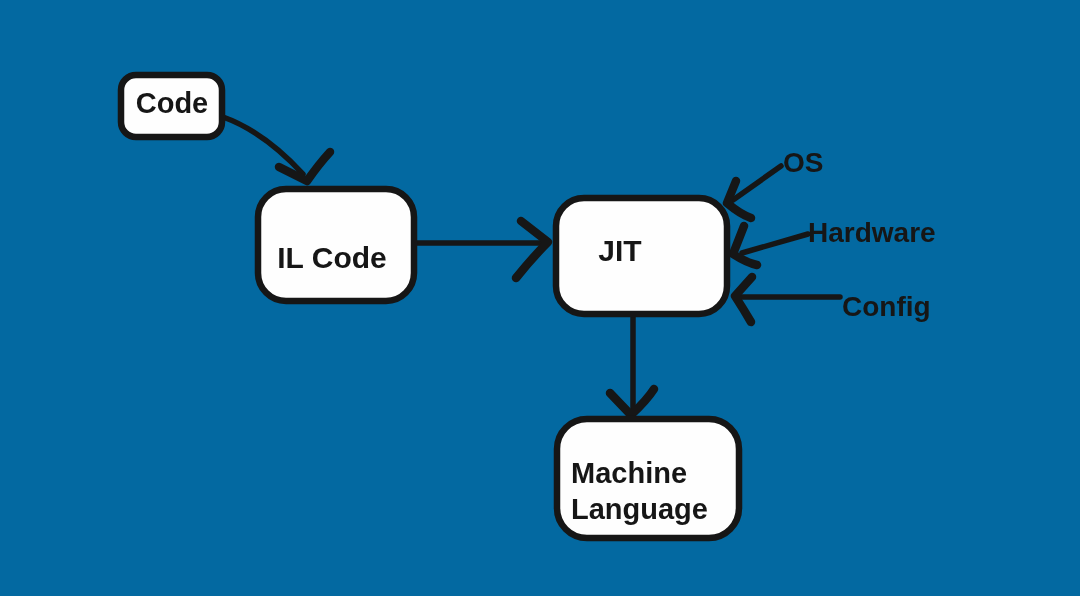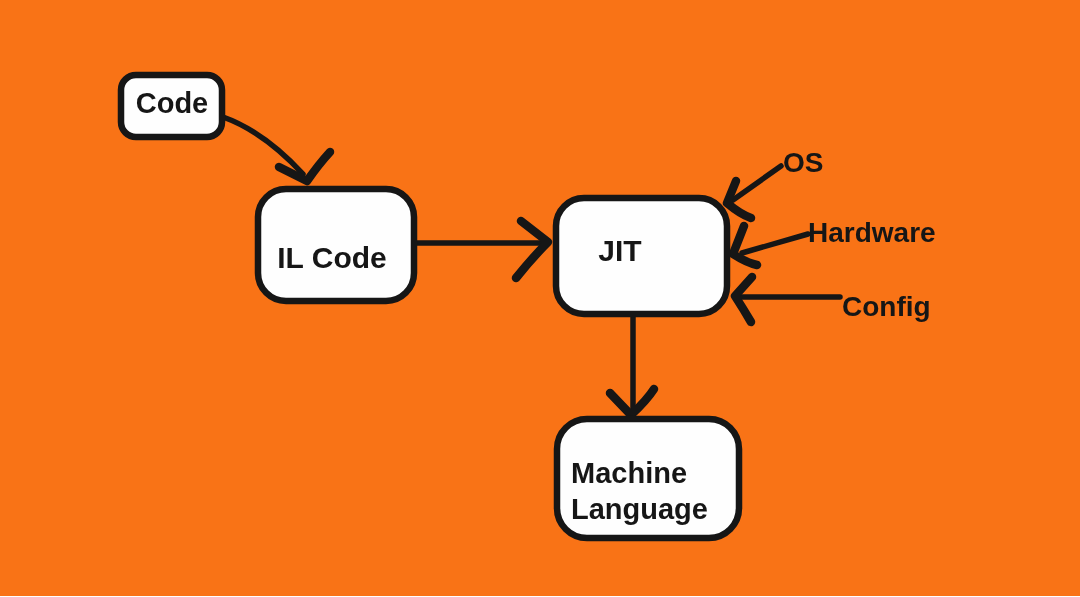--- a/index.html
+++ b/index.html
@@ -4,21 +4,21 @@
 <style>
   html, body {
     margin: 0;
     padding: 0;
     background: #ffffff;
   }
   .stage {
     position: relative;
     width: 1080px;
     height: 596px;
-    background: #f97316;
+    background: #0369a1;
     overflow: hidden;
   }
   svg {
     display: block;
     width: 1080px;
     height: 597px;
   }
   .node-rect {
     fill: #fefefe;
     stroke: #161616;

